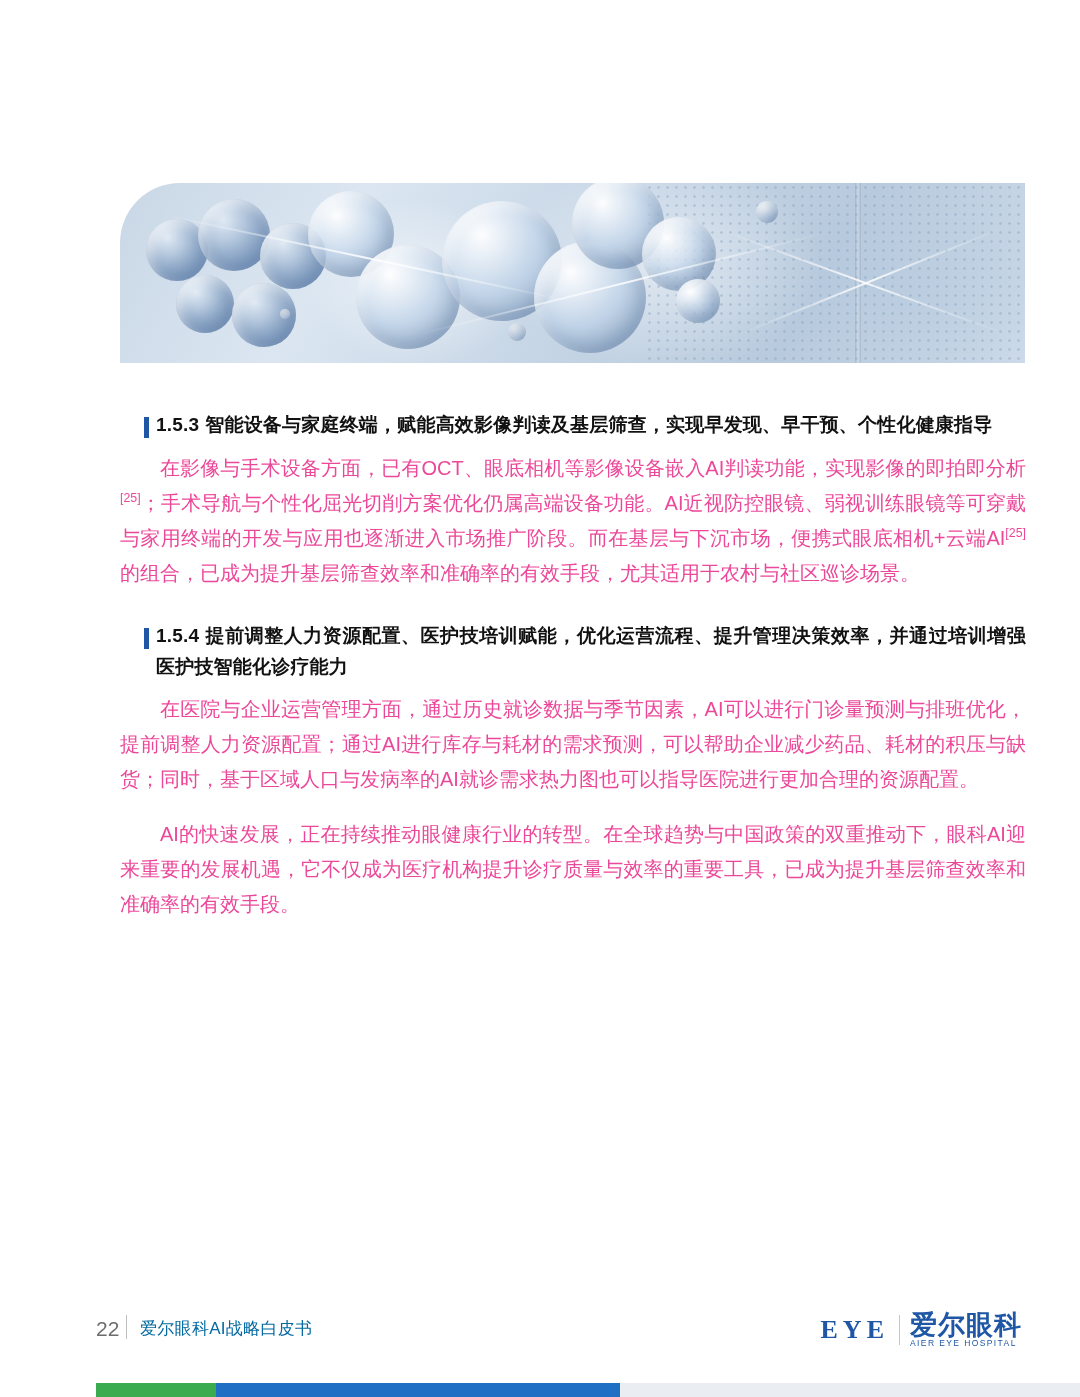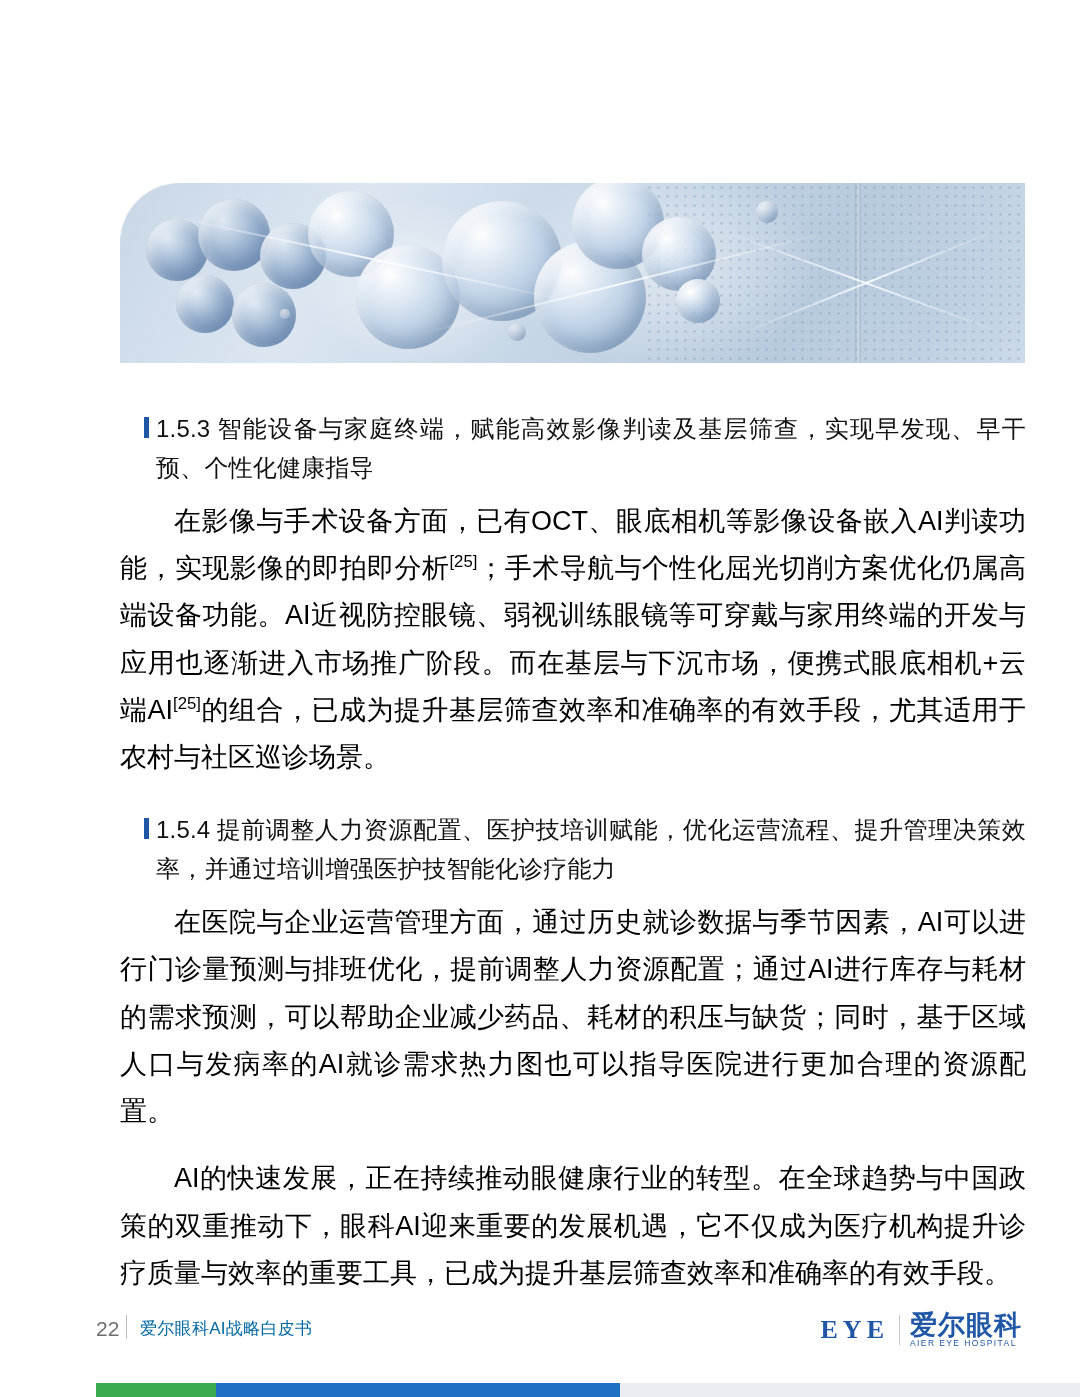--- a/index.html
+++ b/index.html
@@ -77,48 +77,48 @@
   
   .content {
     position: absolute;
     left: 120px;
     top: 410px;
     width: 906px;
   }
 
   .heading {
     position: relative;
-    font-size: 24px;
-    font-weight: 400;
+    font-size: 19px;
+    font-weight: 700;
     line-height: 1.62;
     letter-spacing: .2px;
     color: #111111;
     margin: 0 0 10px 0;
     padding-left: 36px;
     text-align: justify;
   }
   .heading::before {
     content: "";
     position: absolute;
     left: 24px;
     top: 7px;
     width: 5px;
     height: 21px;
     background: #1f57a6;
   }
   .heading .num { margin-right: 6px; }
 
   p.para {
-    font-size: 27px;
+    font-size: 20px;
     line-height: 1.75;
     margin: 0 0 4px 0;
     text-indent: 2em;
     text-align: justify;
     text-justify: inter-ideograph;
-    color: #000000;
+    color: #ec4899;
   }
   .gap-lg { height: 26px; }
   .gap-md { height: 16px; }
   sup { font-size: .62em; vertical-align: super; line-height: 0; }
 
   
   .footer {
     position: absolute;
     left: 0;
     right: 0;

